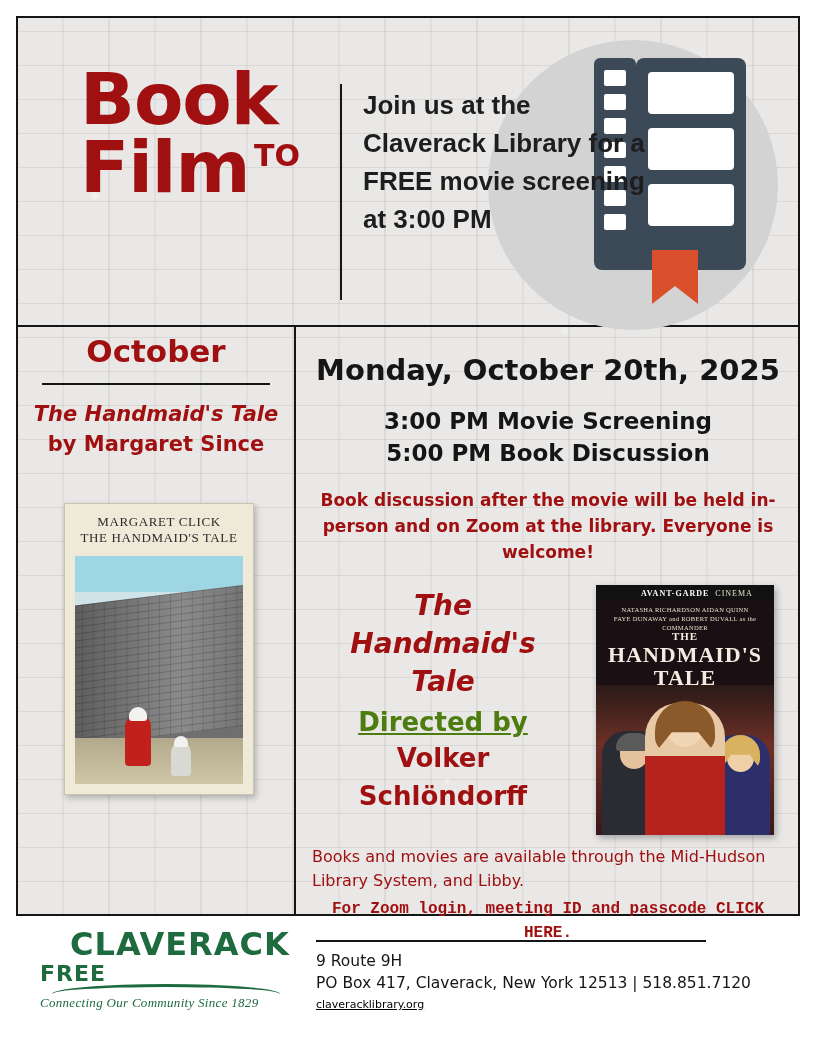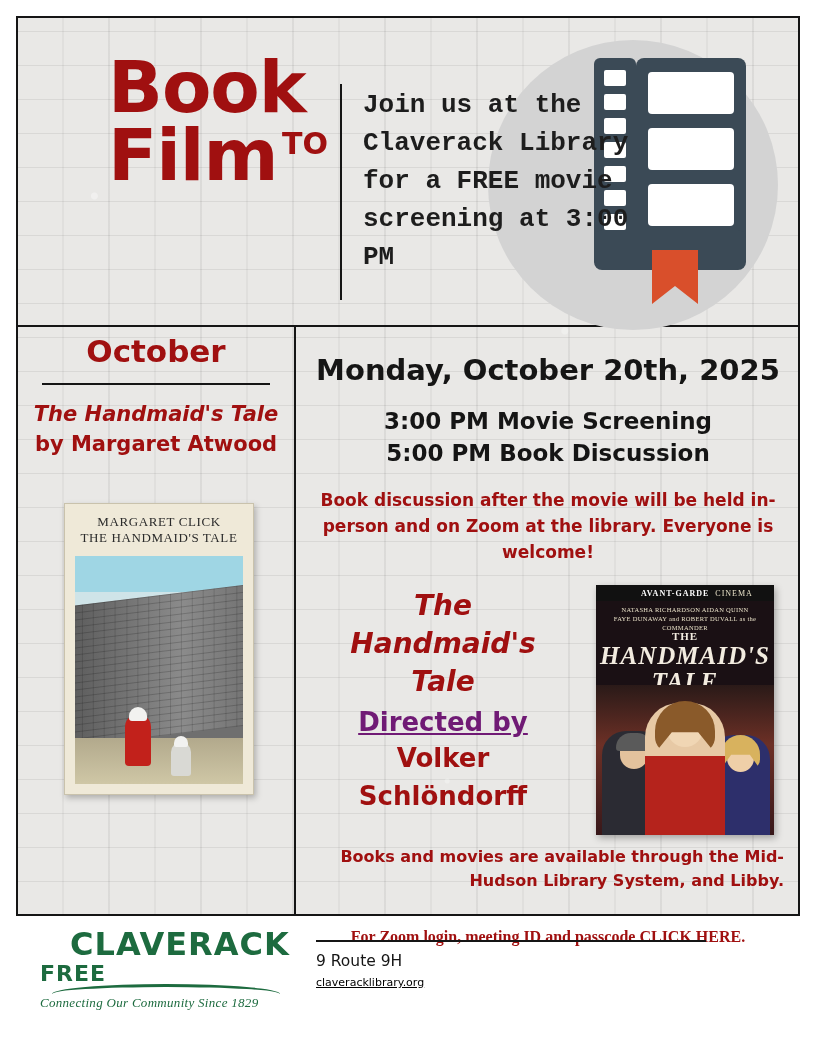--- a/index.html
+++ b/index.html
@@ -75,23 +75,22 @@
   }
   .circle-bg {
     position: absolute;
     right: 20px; top: 22px;
     width: 290px; height: 290px;
     border-radius: 50%;
     background: #d3d3d3;
   }
   .book-to-film {
     position: absolute;
-    left: 62px; top: 32px;
+    left: 62px; top: 44px;
     width: 240px;
-    margin-left: 28px;
   }
   .b2f-line1 {
     font-family: "DejaVu Sans", sans-serif;
     font-weight: bold;
     font-size: 72px;
     line-height: 74px;
     color: #a01010;
     letter-spacing: -1px;
   }
   .b2f-row {
@@ -119,21 +118,21 @@
   .header-rule {
     position: absolute;
     left: 322px; top: 66px;
     width: 2px; height: 216px;
     background: #151515;
   }
   .header-text {
     position: absolute;
     left: 345px; top: 68px;
     width: 290px;
-    font-family: Liberation Mono, monospace;
+    font-family: Liberation Sans, sans-serif;
     font-weight: bold;
     font-size: 26px;
     line-height: 38px;
     color: #1d1d1d;
   }
   
   .film-icon {
     position: absolute;
     right: 48px; top: 36px;
     width: 160px; height: 250px;
@@ -303,21 +302,21 @@
   }
   .film-directed {
     position: absolute;
     left: 16px; top: 122px;
     width: 230px;
     text-align: center;
     font-family: "DejaVu Sans", sans-serif;
     font-weight: bold;
     font-size: 26px;
     line-height: 38px;
-    color: #701a75;
+    color: #4d7c0f;
     text-decoration: underline;
   }
   .film-director {
     position: absolute;
     left: 16px; top: 158px;
     width: 230px;
     text-align: center;
     font-family: "DejaVu Sans", sans-serif;
     font-weight: bold;
     font-size: 26px;
@@ -362,21 +361,21 @@
     position: absolute;
     left: 0; top: 46px; width: 100%;
     text-align: center;
     font-family: "Liberation Serif", serif;
     font-weight: bold;
     color: #f3ece0;
     letter-spacing: 1px;
     line-height: 1.05;
   }
   .mp-title .small { font-size: 11px; display: block; }
-  .mp-title .big { font-size: 25px; display: block; font-style: italic; }
+  .mp-title .big { font-size: 22px; display: block; }
   .mp-art {
     position: absolute;
     left: 0; bottom: 0; width: 100%; height: 150px;
     background: linear-gradient(180deg, #2a1a18 0%, #6d3026 40%, #38181a 100%);
   }
   .mp-woman {
     position: absolute;
     left: 50%; bottom: 0;
     transform: translateX(-50%);
     width: 80px; height: 132px;
@@ -425,36 +424,36 @@
     position:absolute; left:17px; top:6px; width:27px; height:31px;
     border-radius:14px; background:#efcfa8;
   }
   .mp-woman2::after {
     content:"";
     position:absolute; left:11px; top:0px; width:39px; height:34px;
     border-radius:20px 20px 10px 10px; background:#d8b25e;
     clip-path: polygon(0 0,100% 0,100% 100%,74% 58%,26% 58%,0 100%);
   }
   .footer-note1 {
-    text-align: right;
-    font-family: "DejaVu Sans", sans-serif;
-    font-weight: bold;
+    text-align: left;
+    font-family: "DejaVu Sans", sans-serif;
+    font-weight: normal;
     font-size: 16px;
     color: #a01010;
     line-height: 24px;
     margin-top: 4px;
   }
   .footer-note2 {
     text-align: center;
-    font-family: Liberation Serif, serif;
+    font-family: Liberation Mono, monospace;
     font-weight: bold;
     font-size: 16px;
     color: #a01010;
     line-height: 24px;
-    margin-top: 32px;
+    margin-top: 4px;
   }
   
   .bottom {
     position: absolute;
     left: 16px; top: 922px;
     width: 784px; height: 118px;
   }
   .logo {
     position: absolute;
     left: 24px; top: 6px;
@@ -570,21 +569,21 @@
     </div>
 
     <div class="header-rule"></div>
     <div class="header-text">Join us at the Claverack Library for a FREE movie screening at 3:00 PM</div>
   </div>
 
   <div class="left-col">
     <div class="month">October</div>
     <div class="month-rule"></div>
     <div class="book-title">The Handmaid's Tale</div>
-    <div class="book-author">by Margaret Atwood</div>
+    <div class="book-author">by Margaret Since</div>
 
     <div class="book-cover">
       <div class="bc-title">
         <div>MARGARET CLICK</div>
         <div>THE HANDMAID'S TALE</div>
       </div>
       <div class="bc-image">
         <div class="bc-wall"></div>
         <div class="bc-ground"></div>
         <div class="bc-figure-red"></div>
@@ -636,17 +635,18 @@
     <div class="logo">
       <div class="logo-line1">CLAVERACK</div>
       <div class="logo-line2">FREE</div>
       <div class="logo-tag">Connecting Our Community Since 1829</div>
     </div>
     <div class="logo-swoosh"></div>
 
     <div class="contact">
       <div class="contact-rule"></div>
       <div class="contact-line">9 Route 9H</div>
+      <div class="contact-line">PO Box 417, Claverack, New York 12513 | 518.851.7120</div>
       <a class="contact-link" href="#">claveracklibrary.org</a>
     </div>
   </div>
 
 </div>
 
 </body></html>

